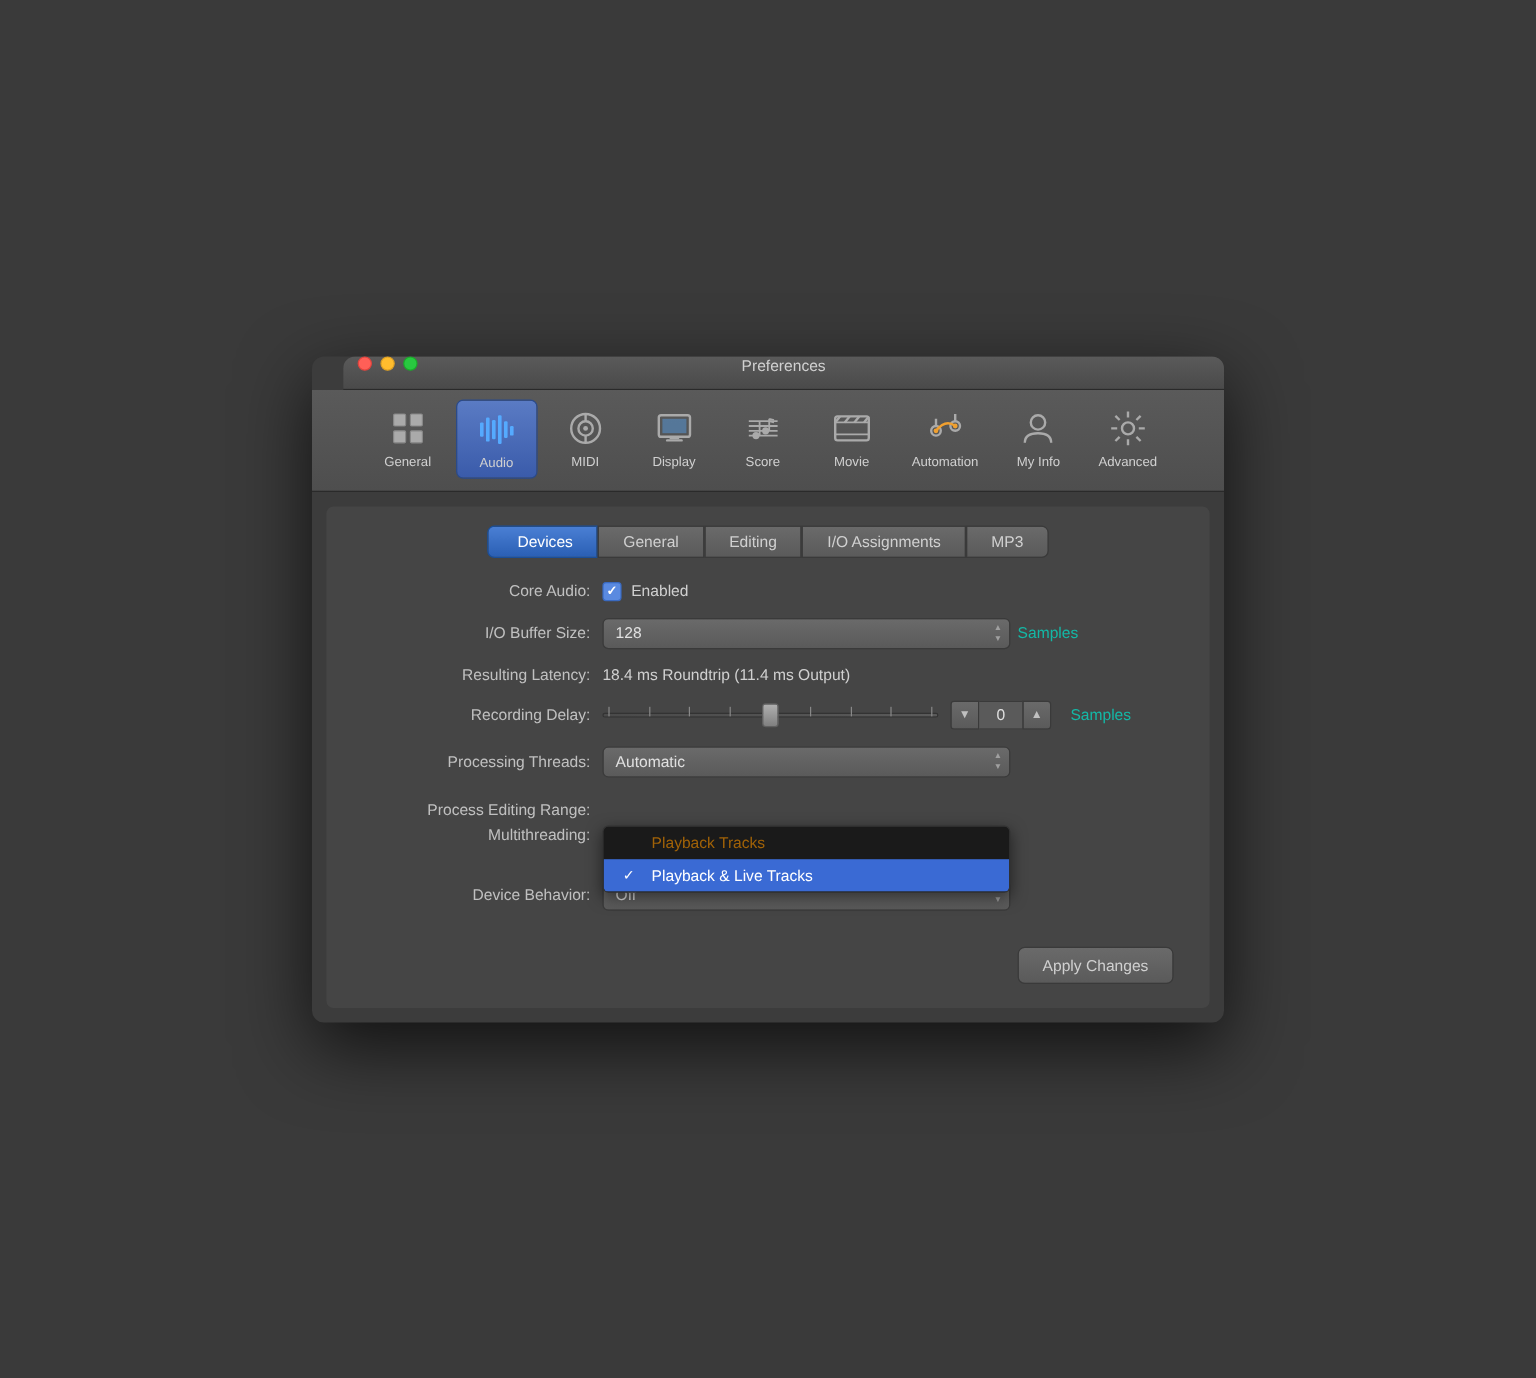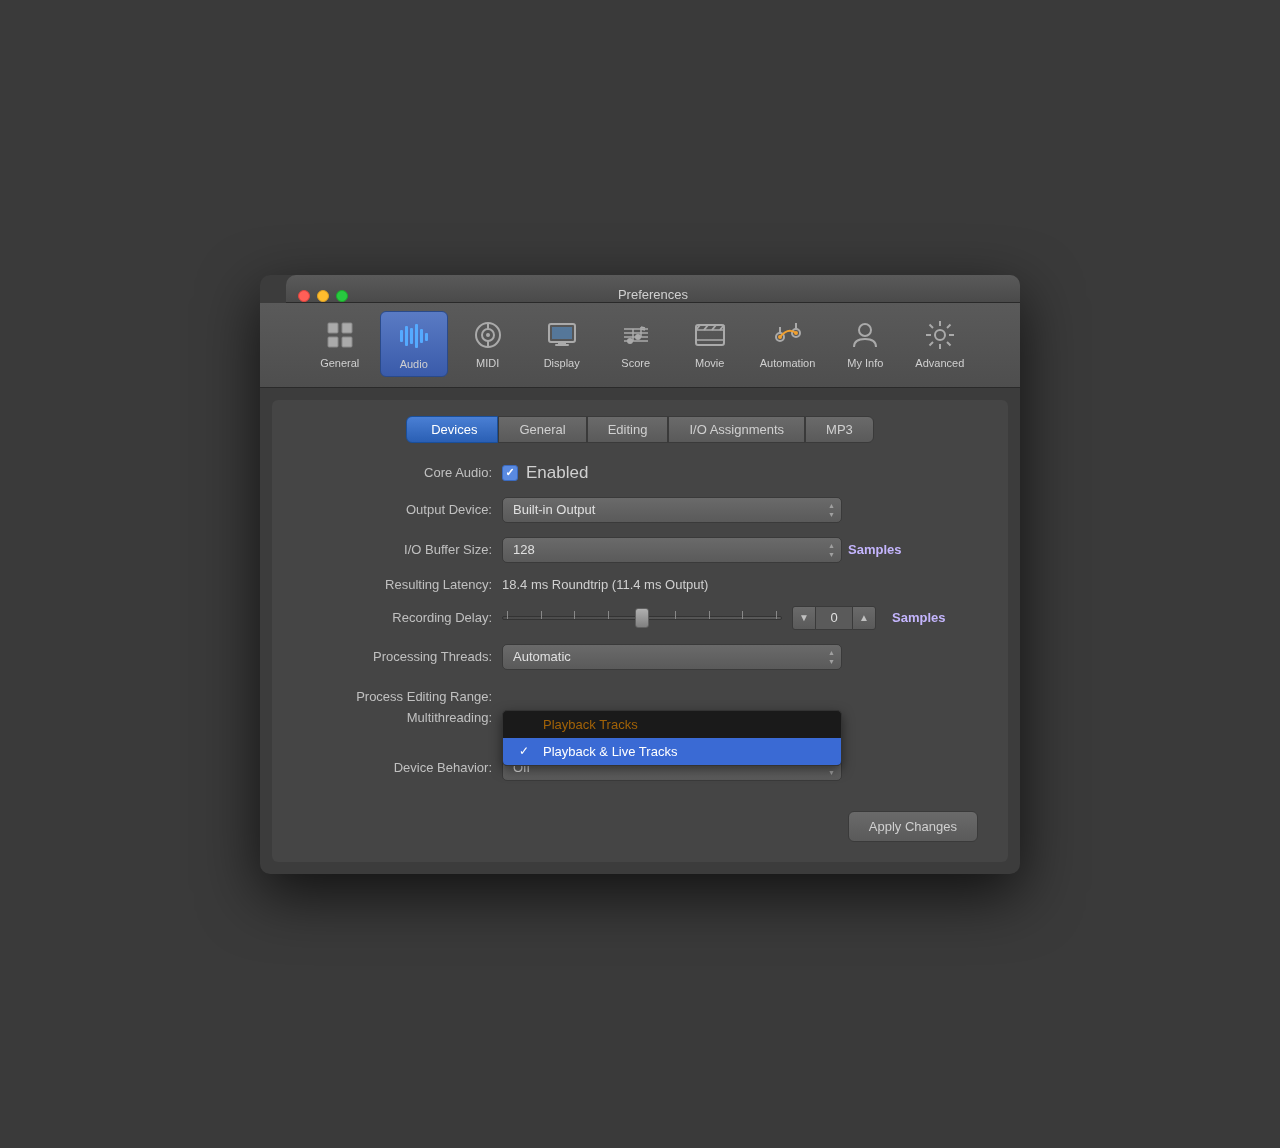--- a/index.html
+++ b/index.html
@@ -22,21 +22,21 @@
       box-shadow: 0 20px 60px rgba(0,0,0,0.7);
       overflow: visible;
     }
 
     
     .titlebar {
       background: linear-gradient(to bottom, #5a5a5a, #4a4a4a);
       border-radius: 10px 10px 0 0;
       height: 28px;
       display: flex;
-      align-items: flex-end;
+      align-items: flex-start;
       padding: 0 12px;
       position: relative;
       border-bottom: 1px solid #2a2a2a;
       margin-left: 26px;
     }
 
     .traffic-lights {
       display: flex;
       gap: 7px;
     }
@@ -161,21 +161,21 @@
       text-align: right;
       color: #c0c0c0;
       font-size: 13px;
       width: 200px;
       flex-shrink: 0;
       padding-right: 10px;
     }
 
     .form-value {
       color: #d0d0d0;
-      font-size: 17px;
+      font-size: 13px;
     }
 
     .checkbox-area {
       display: flex;
       align-items: center;
       gap: 8px;
     }
 
     .checkbox {
       width: 16px;
@@ -322,24 +322,23 @@
       border-top: 1px solid #3a3a3a;
       border-bottom: 1px solid #3a3a3a;
       display: flex;
       align-items: center;
       justify-content: center;
       color: #e0e0e0;
       font-size: 13px;
     }
 
     .samples-label {
-      color: #c4b5fd;
+      color: #14b8a6;
       font-size: 13px;
       margin-left: 6px;
-      font-weight: bold;
     }
 
     
     .dropdown-popup {
       position: absolute;
       left: 200px;
       top: 0;
       width: 340px;
       background: #1a1a1a;
       border: 1px solid #333;
@@ -539,27 +538,20 @@
     <div class="form-area">
 
       <div class="form-row">
         <span class="form-label">Core Audio:</span>
         <div class="checkbox-area">
           <div class="checkbox"></div>
           <span class="form-value">Enabled</span>
         </div>
       </div>
 
-      <div class="form-row">
-        <span class="form-label">Output Device:</span>
-        <div class="dropdown">
-          <span>Built-in Output</span>
-          <div class="dropdown-arrow"></div>
-        </div>
-      </div>
 
 
       <div class="form-row">
         <span class="form-label">I/O Buffer Size:</span>
         <div class="dropdown">
           <span>128</span>
           <div class="dropdown-arrow"></div>
         </div>
         <span class="samples-label">Samples</span>
       </div>

